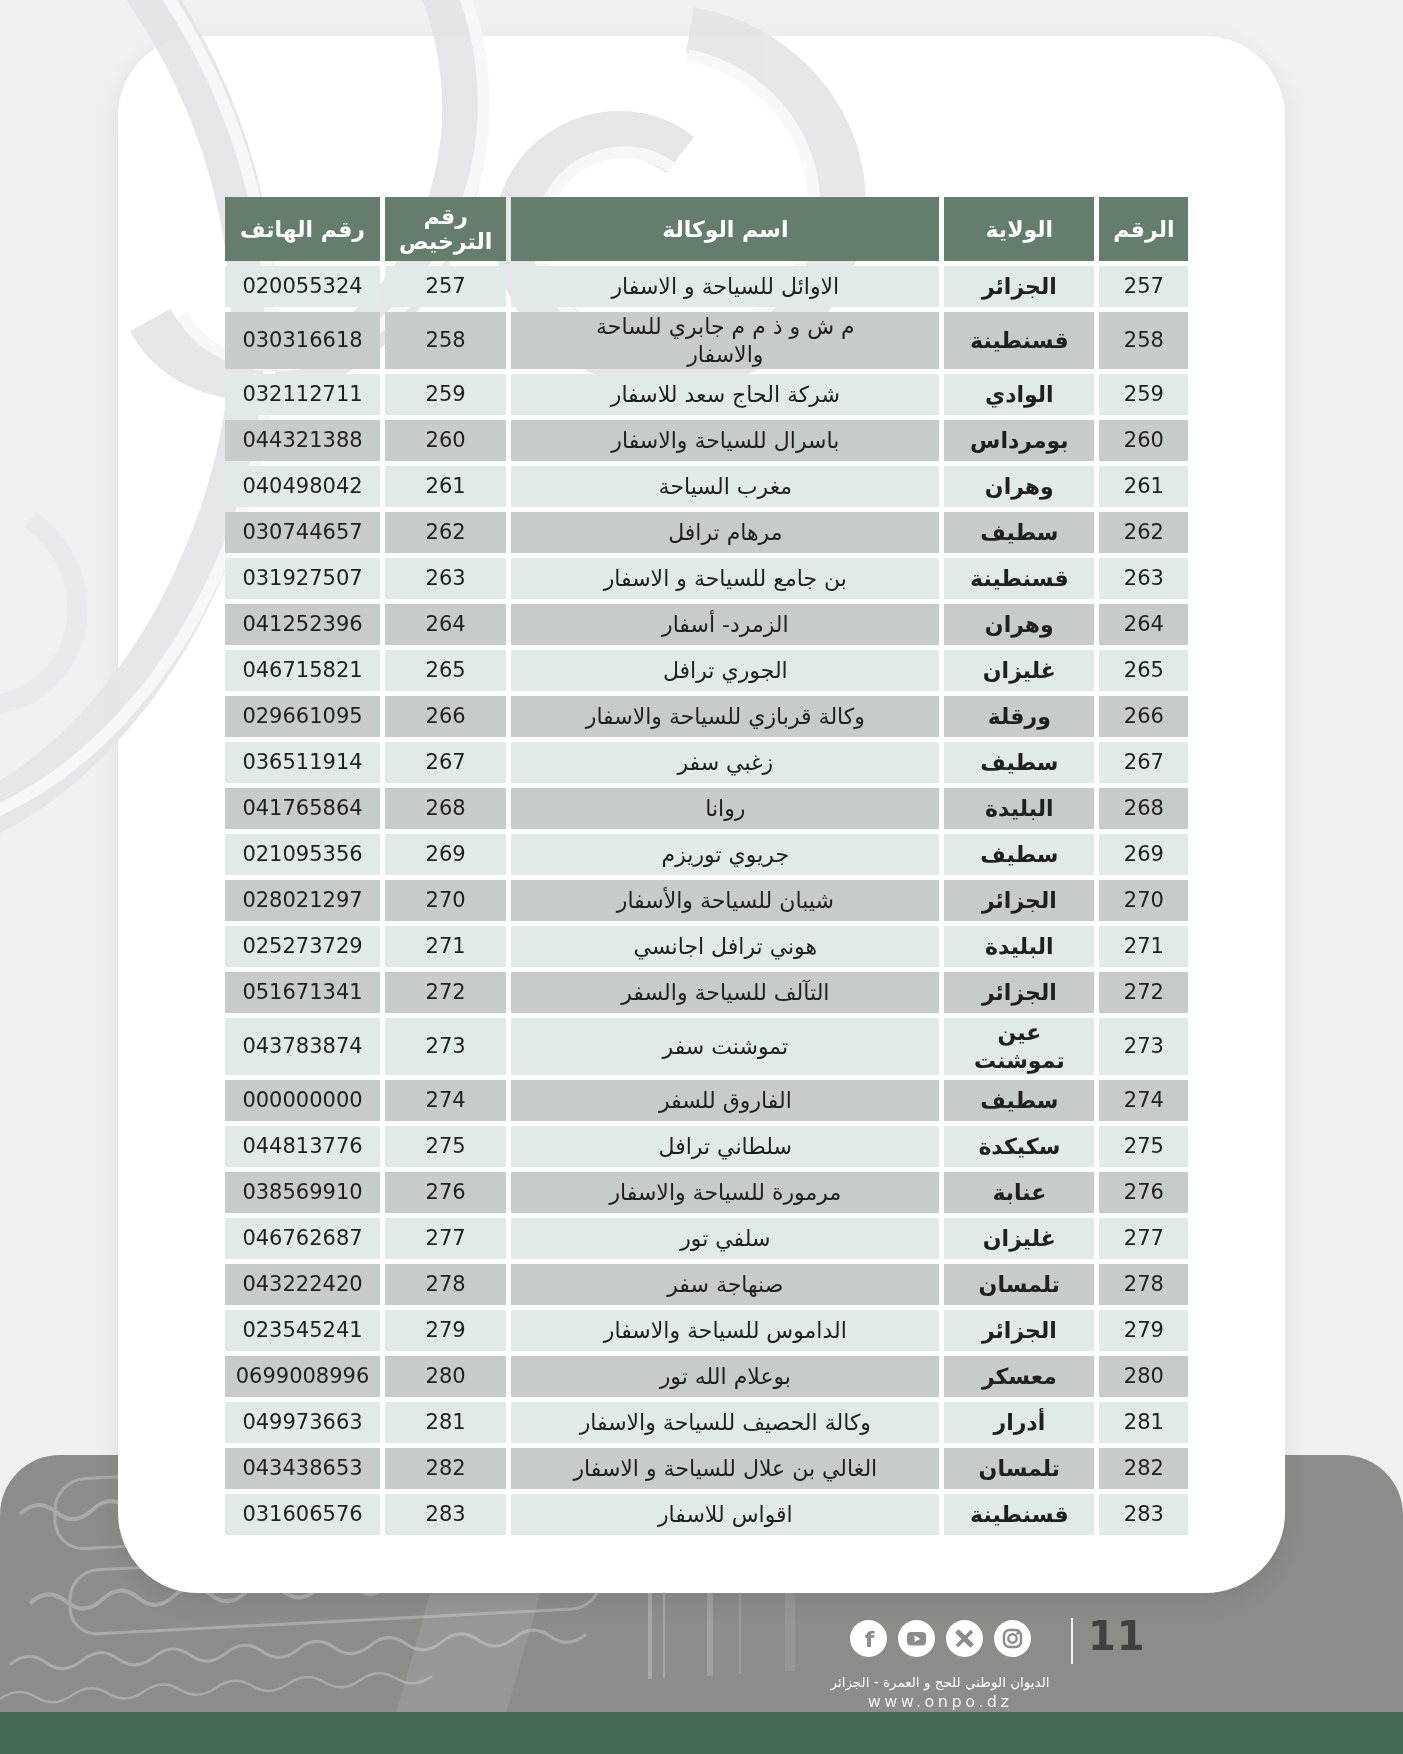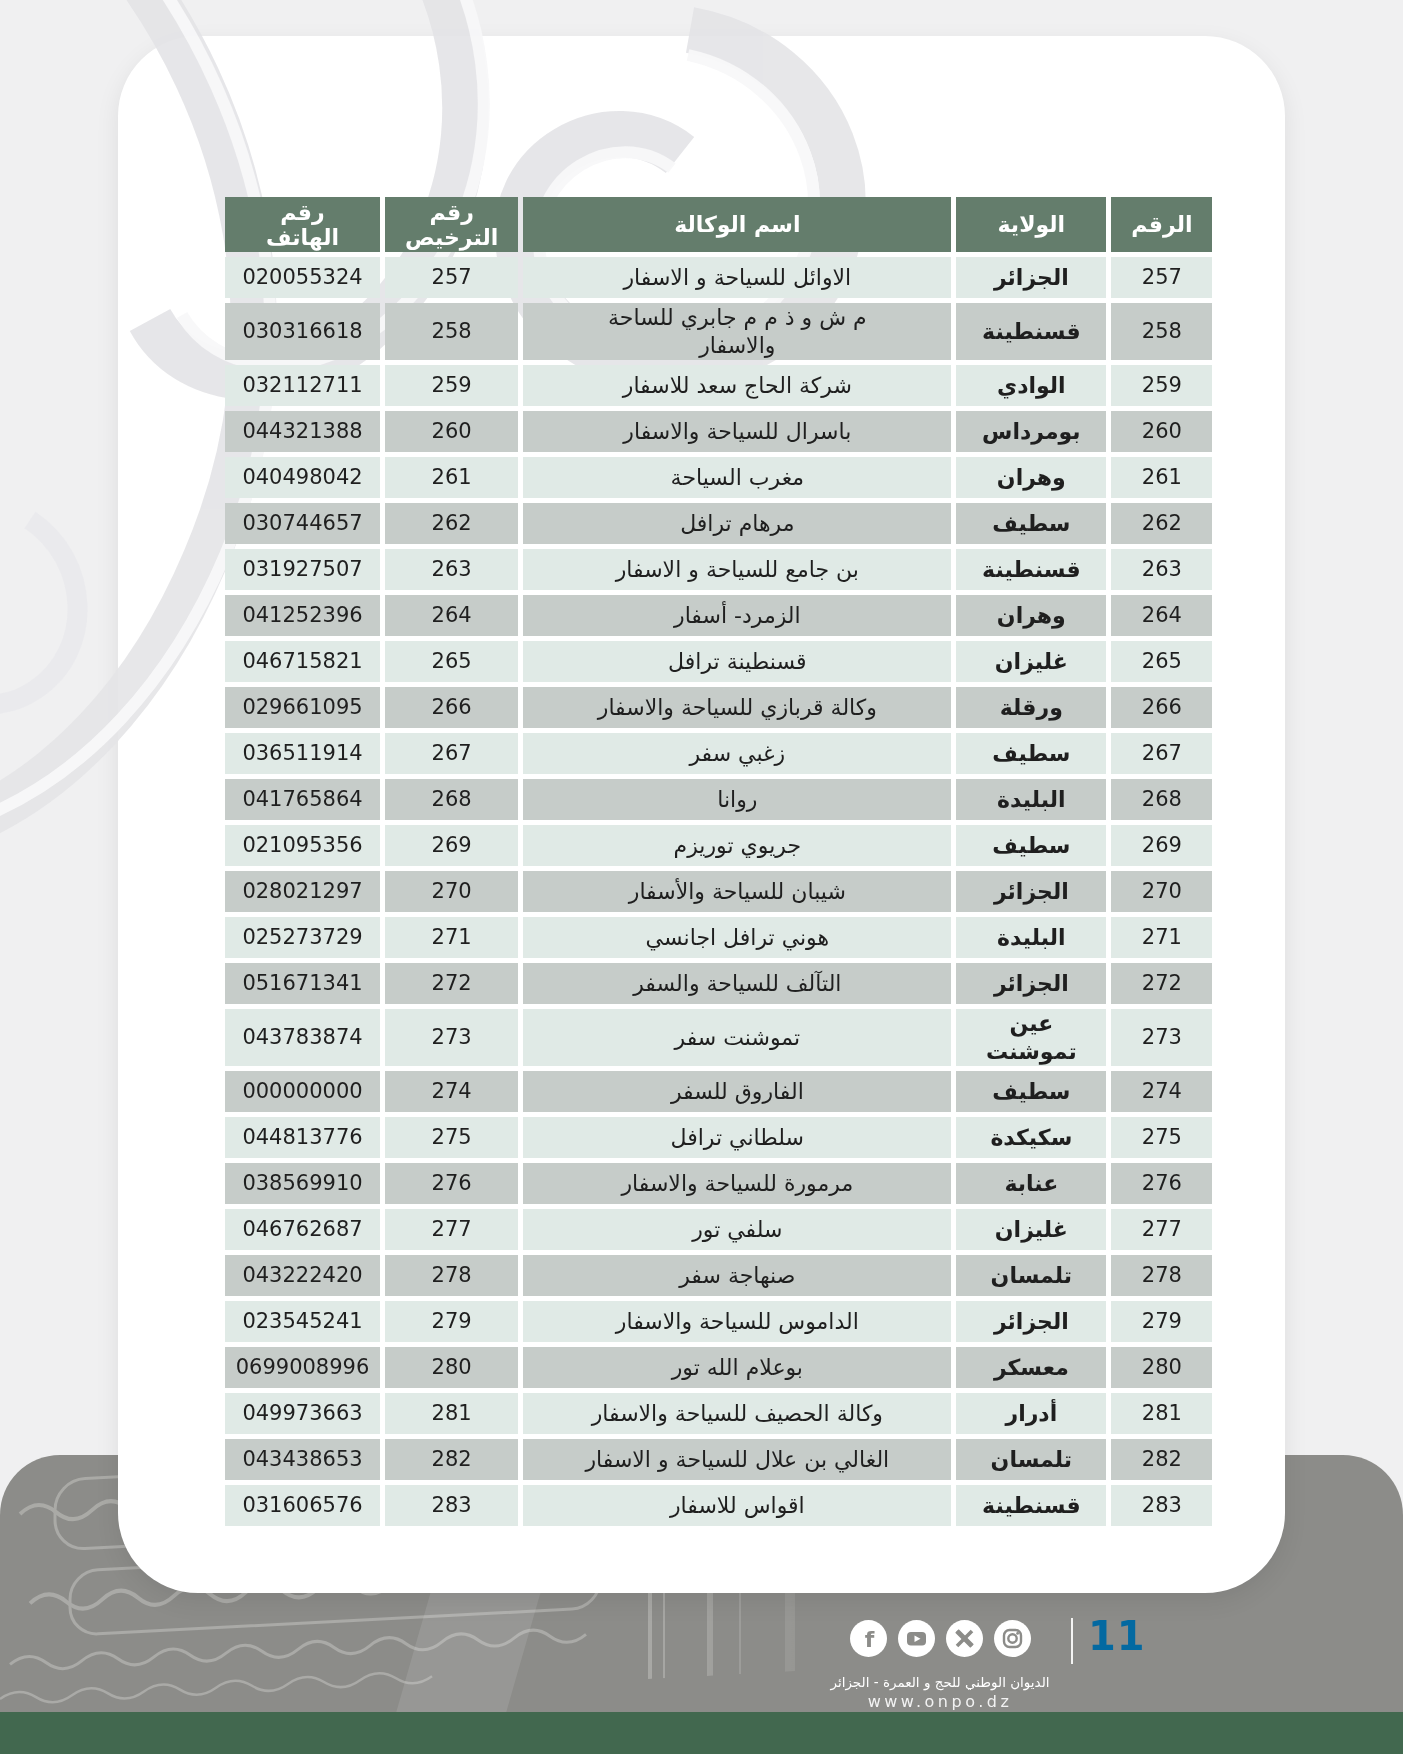--- a/index.html
+++ b/index.html
@@ -33,23 +33,23 @@
   table{
     border-collapse:separate;border-spacing:5px;direction:rtl;
     table-layout:fixed;
   }
   col.c-num{width:72px;}
   col.c-wilaya{width:150px;}
   col.c-agency{width:428px;}
   col.c-license{width:112px;}
   col.c-phone{width:155px;}
   th{
-    height:55px;background:var(--header-green,#647d6c);color:#ffffff;
+    height:64px;background:var(--header-green,#647d6c);color:#ffffff;
     font-size:22px;font-weight:bold;text-align:center;vertical-align:middle;
-    padding:0 20px;
+    padding:0 14px;
   }
   td{
     height:39px;text-align:center;vertical-align:middle;
     font-size:21px;color:#1f1f1f;padding:1px 6px;line-height:1.25;
   }
   td[data-name="agency-cell"]{font-size:22px;white-space:pre-line;}
   td[data-name="wilaya-cell"]{font-size:22px;font-weight:bold;}
   tbody tr:nth-child(odd) td{background:var(--row-light,#e0eae6);}
   tbody tr:nth-child(even) td{background:var(--row-dark,#c6ccc9);}
   
@@ -64,21 +64,21 @@
   }
   .website{
     color:#f2f2f2;font-size:16px;letter-spacing:3.5px;margin-top:2px;white-space:nowrap;
   }
   .footer-divider{
     position:absolute;left:1071px;top:1618px;height:46px;width:2px;
     background:#ffffff;opacity:.9;z-index:6;
   }
   .page-number{
     position:absolute;left:1088px;top:1613px;z-index:6;
-    color:#0369a1;font-size:40px;font-weight:600;letter-spacing:1px;
+    color:#404040;font-size:40px;font-weight:600;letter-spacing:1px;
   }
 </style>
 </head>
 <body data-name="page">
 
 <svg class="swirls" data-name="decorative-swirl-ornament" width="960" height="920" viewBox="0 0 960 920">
   <g fill="none" stroke="#e4e4e7" stroke-width="46" opacity="0.9">
     <path d="M 690 30 C 830 55 890 210 800 310 C 715 405 545 375 520 255 C 500 160 610 100 680 155"></path>
     <path d="M 110 -60 C 250 110 300 340 205 560 C 150 690 60 790 -50 830"></path>
     <path d="M 430 -40 C 495 90 470 250 355 340 C 280 398 185 385 150 320"></path>
@@ -197,21 +197,21 @@
         <tr data-name="table-row">
           <td data-name="num-cell">264</td>
           <td data-name="wilaya-cell">وهران</td>
           <td data-name="agency-cell">الزمرد- أسفار</td>
           <td data-name="license-cell">264</td>
           <td data-name="phone-cell">041252396</td>
         </tr>
         <tr data-name="table-row">
           <td data-name="num-cell">265</td>
           <td data-name="wilaya-cell">غليزان</td>
-          <td data-name="agency-cell">قسنطينة ترافل</td>
+          <td data-name="agency-cell">الجوري ترافل</td>
           <td data-name="license-cell">265</td>
           <td data-name="phone-cell">046715821</td>
         </tr>
         <tr data-name="table-row">
           <td data-name="num-cell">266</td>
           <td data-name="wilaya-cell">ورقلة</td>
           <td data-name="agency-cell">وكالة قربازي للسياحة والاسفار</td>
           <td data-name="license-cell">266</td>
           <td data-name="phone-cell">029661095</td>
         </tr>

